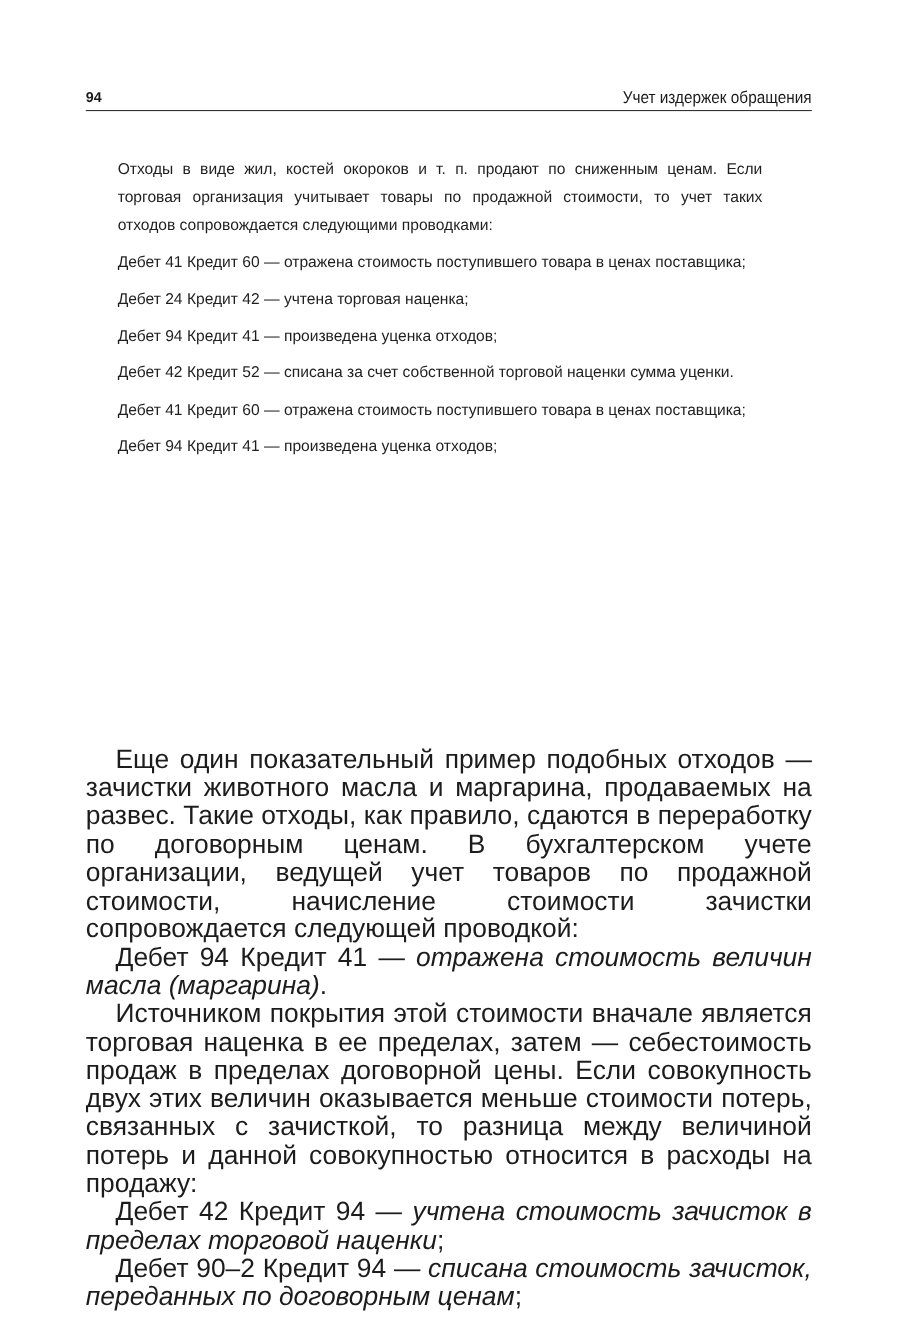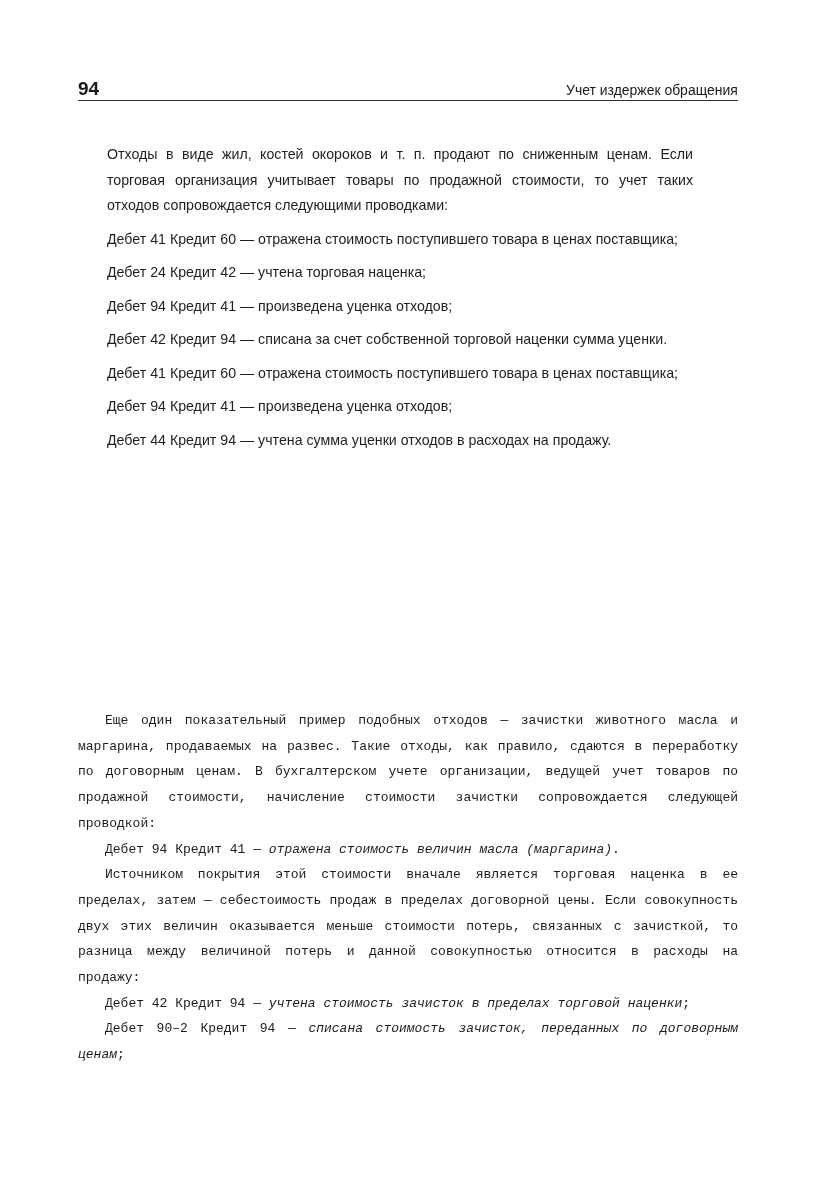--- a/index.html
+++ b/index.html
@@ -1,42 +1,41 @@
 <!DOCTYPE html>
 <html><head>
 <meta charset="utf-8">
 <style>
   html, body { margin: 0; padding: 0; background: #ffffff; }
   body { width: 815px; height: 1200px; position: relative; overflow: hidden; color: #1a1a1a; }
   .header { position: absolute; left: 78px; top: 78px; width: 660px; height: 22px; border-bottom: 1.5px solid #333; }
-  .page-num { position: absolute; left: 0; top: 0; font-family: "Liberation Sans", sans-serif; font-weight: bold; font-size: 19px; line-height: 22px; }
+  .page-num { position: absolute; left: 0; top: 0; font-family: "Liberation Sans", sans-serif; font-weight: bold; font-size: 13px; line-height: 22px; }
   .running-title { position: absolute; right: 0; top: 1px; font-family: "Liberation Sans", sans-serif; font-size: 15.5px; line-height: 22px; transform: scaleX(0.9); transform-origin: right center; }
   .box { position: absolute; left: 107px; top: 142px; width: 603px; font-family: "Liberation Sans", sans-serif; font-size: 14.2px; line-height: 25.5px; color: #1f1f1f; }
   .box p { margin: 0 17px 8px 0; text-align: justify; }
-  .main { position: absolute; left: 78px; top: 708px; width: 660px; font-family: Liberation Mono, monospace; font-size: 13px; line-height: 25.7px; color: #1c1c1c; }
+  .main { position: absolute; left: 78px; top: 678px; width: 660px; font-family: Liberation Sans, sans-serif; font-size: 24px; line-height: 25.7px; color: #1c1c1c; }
   .main p { margin: 0; text-indent: 27px; text-align: justify; }
   .main em { font-style: italic; }
 </style>
 </head>
 <body>
 
 <div class="header">
   <span class="page-num">94</span>
   <span class="running-title">Учет издержек обращения</span>
 </div>
 
 <div class="box">
   <p>Отходы в виде жил, костей окороков и т. п. продают по сниженным ценам. Если торговая организация учитывает товары по продажной стоимости, то учет таких отходов сопровождается следующими проводками:</p>
   <p>Дебет 41 Кредит 60 — отражена стоимость поступившего товара в ценах поставщика;</p>
   <p>Дебет 24 Кредит 42 — учтена торговая наценка;</p>
   <p>Дебет 94 Кредит 41 — произведена уценка отходов;</p>
-  <p>Дебет 42 Кредит 94 — списана за счет собственной торговой наценки сумма уценки.</p>
+  <p>Дебет 42 Кредит 52 — списана за счет собственной торговой наценки сумма уценки.</p>
   <p>Дебет 41 Кредит 60 — отражена стоимость поступившего товара в ценах поставщика;</p>
   <p>Дебет 94 Кредит 41 — произведена уценка отходов;</p>
-  <p>Дебет 44 Кредит 94 — учтена сумма уценки отходов в расходах на продажу.</p>
 </div>
 
 <div class="main">
   <p>Еще один показательный пример подобных отходов — зачистки животного масла и маргарина, продаваемых на развес. Такие отходы, как правило, сдаются в переработку по договорным ценам. В бухгалтерском учете организации, ведущей учет товаров по продажной стоимости, начисление стоимости зачистки сопровождается следующей проводкой:</p>
   <p><span>Дебет 94 Кредит 41 — </span><em>отражена стоимость величин масла (маргарина)</em><span>.</span></p>
   <p>Источником покрытия этой стоимости вначале является торговая наценка в ее пределах, затем — себестоимость продаж в пределах договорной цены. Если совокупность двух этих величин оказывается меньше стоимости потерь, связанных с зачисткой, то разница между величиной потерь и данной совокупностью относится в расходы на продажу:</p>
   <p><span>Дебет 42 Кредит 94 — </span><em>учтена стоимость зачисток в пределах торговой наценки</em><span>;</span></p>
   <p><span>Дебет 90–2 Кредит 94 — </span><em>списана стоимость зачисток, переданных по договорным ценам</em><span>;</span></p>
 </div>
 

